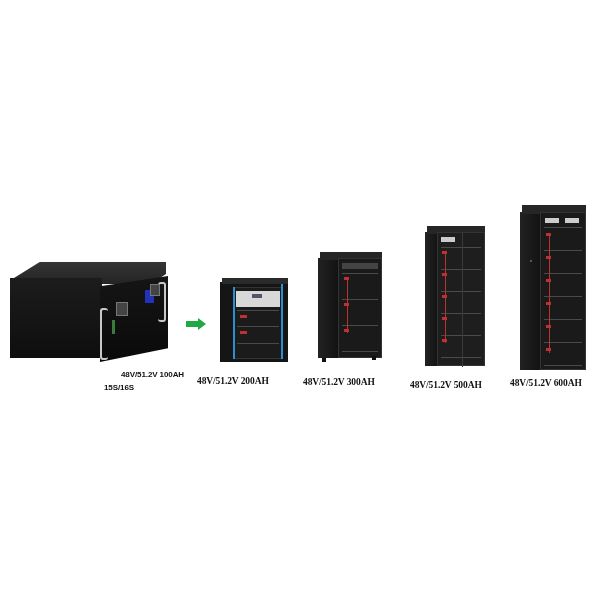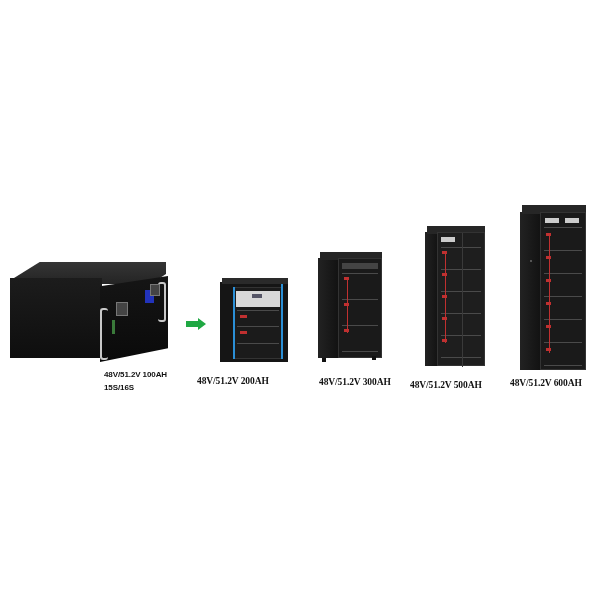--- a/index.html
+++ b/index.html
@@ -39,21 +39,21 @@
   <div class="abs mod-top2"></div>
   <div class="abs mod-body"></div>
   <div class="abs mod-face"></div>
   <div class="abs mod-lcd"></div>
   <div class="abs mod-handle l"></div>
   <div class="abs mod-handle r"></div>
   <div class="abs mod-clip l"></div>
   <div class="abs mod-clip r"></div>
   <div class="abs mod-greenbar"></div>
 </div>
-<div class="label label-sans" style="left:104px; top:370px;">48V/51.2V 100AH</div>
+<div class="label label-sans" style="left:121px; top:370px;">48V/51.2V 100AH</div>
 <div class="label label-sans" style="left:104px; top:383px;">15S/16S</div>
 
 <svg class="abs arrow" viewBox="0 0 20 12">
   <polygon points="0,3 12,3 12,0 20,6 12,12 12,9 0,9" fill="#1fa843"></polygon>
 </svg>
 
 <div>
   <div class="abs cab" style="left:220px; top:282px; width:68px; height:80px; background:#151515;"></div>
   <div class="abs" style="left:222px; top:278px; width:66px; height:6px; background:#2a2a2a;"></div>
   <div class="abs cab-front" style="left:233px; top:287px; width:50px; height:72px; background:#1b1b1b;">
@@ -80,21 +80,21 @@
     <div class="shelf" style="top:40px;"></div>
     <div class="redtag" style="left:5px; top:44px;"></div>
     <div class="shelf" style="top:66px;"></div>
     <div class="redtag" style="left:5px; top:70px;"></div>
     <div class="shelf" style="top:92px;"></div>
     <div class="redline" style="left:8px; top:18px; height:56px;"></div>
   </div>
   <div class="abs" style="left:322px; top:358px; width:4px; height:4px; background:#111;"></div>
   <div class="abs" style="left:372px; top:356px; width:4px; height:4px; background:#111;"></div>
 </div>
-<div class="label" style="left:303px; top:377px;margin-left:16px;">48V/51.2V 300AH</div>
+<div class="label" style="left:303px; top:377px;">48V/51.2V 300AH</div>
 
 <div>
   <div class="abs cab-side" style="left:425px; top:232px; width:14px; height:134px;"></div>
   <div class="abs" style="left:427px; top:226px; width:58px; height:8px; background:#262626;"></div>
   <div class="abs cab-front" style="left:437px; top:232px; width:48px; height:134px; background:#1e1e1e;">
     <div style="position:absolute; left:3px; top:4px; width:14px; height:5px; background:#ccc;"></div>
     <div class="shelf" style="top:14px;"></div>
     <div class="redtag" style="left:4px; top:18px;"></div>
     <div class="shelf" style="top:36px;"></div>
     <div class="redtag" style="left:4px; top:40px;"></div>

